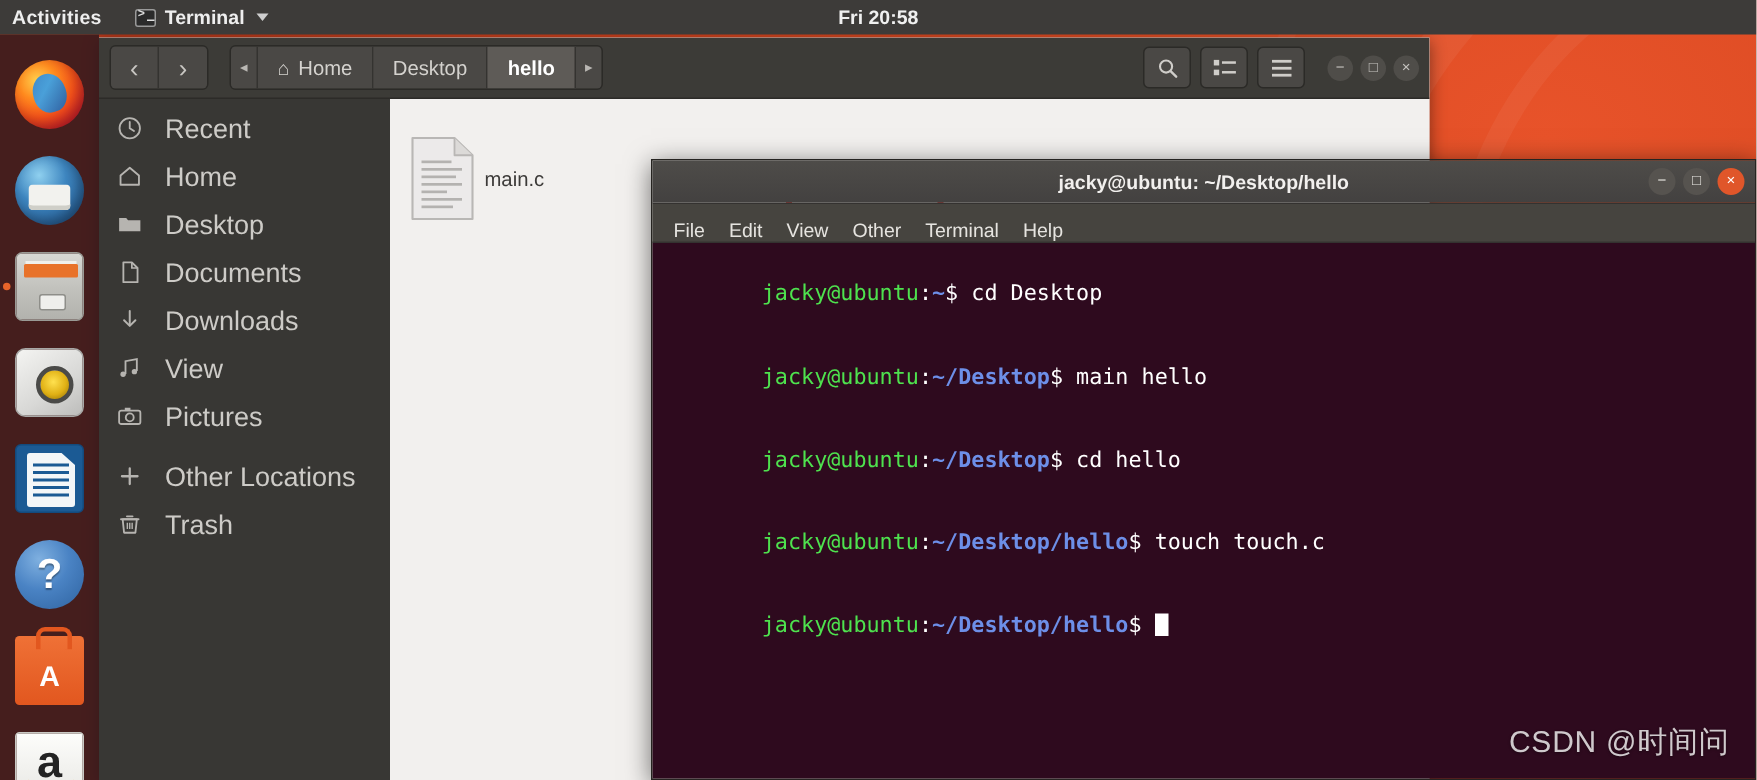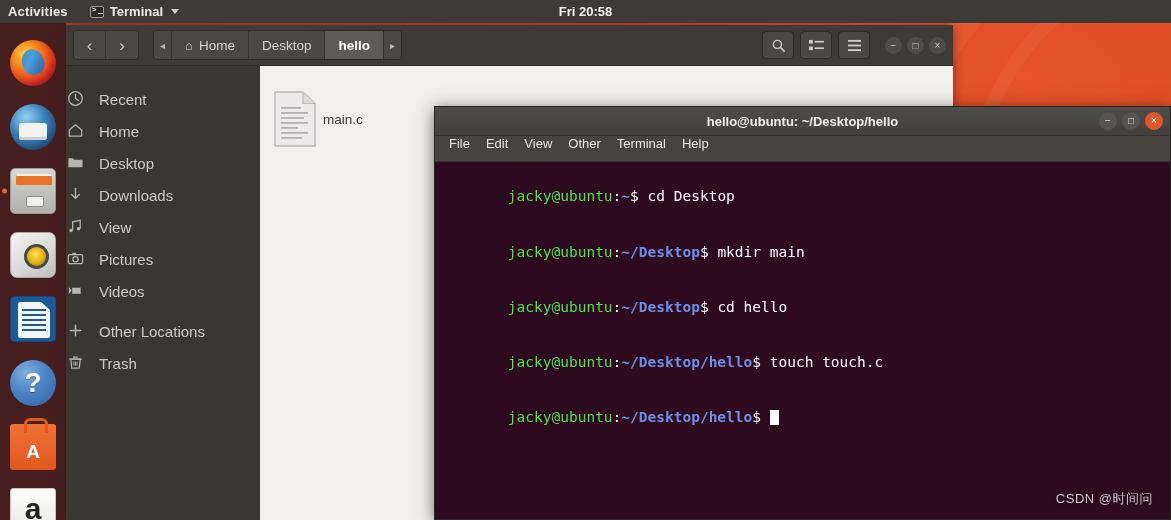--- a/index.html
+++ b/index.html
@@ -231,23 +231,23 @@
     font-size: 10px; line-height: 17px; text-align: center;
     display: inline-block;
   }
   #fm-body { flex: 1; display: flex; min-height: 0; }
   #fm-sidebar {
     width: 194px; background: #383734;
     padding-top: 10px;
     flex: 0 0 194px;
   }
   .side-item {
-    height: 32px; display: flex; align-items: flex-end;
-    gap: 14px;
-    color: #cdcbc7; font-size: 15px;
+    height: 32px; display: flex; align-items: flex-start;
+    padding-left: 11px; gap: 14px;
+    color: #cdcbc7; font-size: 18px;
   }
   .side-icon { width: 19px; height: 19px; display: flex; align-items: center; justify-content: center; color: #b6b4b0; }
   .side-icon svg { display: block; }
   #fm-content { flex: 1; background: #f2f0ee; position: relative; padding: 14px 0 0 12px; }
   .file-tile {
     width: 98px; display: flex; align-items: center; gap: 5px;
     padding-top: 10px;
   }
   .file-doc-icon { width: 46px; height: 58px; position: relative; }
   .file-name { font-size: 13.5px; color: #3d3b39; }
@@ -280,21 +280,21 @@
   #term-wctl span {
     width: 18px; height: 18px; border-radius: 50%;
     font-size: 10px; line-height: 18px; text-align: center; color: #e8e6e2;
     background: #56534f;
     display: inline-block;
   }
   #term-wctl span.close { background: #e0562a; color: #fff; }
   #term-menubar {
     height: 26px; flex: 0 0 26px;
     background: #46443f;
-    display: flex; align-items: flex-start; gap: 16px;
+    display: flex; align-items: flex-end; gap: 16px;
     padding-left: 14px;
     font-size: 13px; color: #e6e4e0;
     border-bottom: 1px solid #343230;
   }
   #term-screen {
     flex: 1; background: #2e0a1e;
     padding: 7px 0 0 1px;
     font-family: "DejaVu Sans Mono", "Liberation Mono", monospace;
     font-size: 14.5px;
     line-height: 18.4px;
@@ -307,21 +307,21 @@
   .t-dollar { color: #ffffff; }
   .t-cmd { color: #ffffff; text-align: right; }
   .cursor-block {
     display: inline-block; width: 9px; height: 15px;
     background: #ffffff; vertical-align: -3px;
   }
 
   
   #watermark {
     position: absolute; right: 18px; bottom: 12px;
-    color: #cfc9cc; font-size: 13px; z-index: 70;
+    color: #cfc9cc; font-size: 20px; z-index: 70;
     letter-spacing: 0.5px;
     text-shadow: 0 1px 2px rgba(0,0,0,0.4);
   }
 </style>
 </head>
 <body>
 
 <div id="screen">
 
   <div id="wallpaper">
@@ -449,20 +449,29 @@
 
         <div class="side-item">
           <span class="side-icon">
             <svg width="17" height="17" viewBox="0 0 18 18">
                 <path d="M1.5 4.5h5l1.3 1.6h8.7V14H1.5z" fill="#b6b4b0"></path>
               </svg>
           </span>
           <span>Desktop</span>
         </div>
 
+        <div class="side-item">
+          <span class="side-icon">
+            <svg width="17" height="17" viewBox="0 0 18 18">
+                <path d="M4.5 2h6l4 4v10h-10z" fill="none" stroke="#b6b4b0" stroke-width="1.3" stroke-linejoin="round"></path>
+                <path d="M10.5 2v4h4" fill="none" stroke="#b6b4b0" stroke-width="1.2"></path>
+              </svg>
+          </span>
+          <span>Documents</span>
+        </div>
 
         <div class="side-item">
           <span class="side-icon">
             <svg width="17" height="17" viewBox="0 0 18 18">
                 <path d="M9 2.5v10" stroke="#b6b4b0" stroke-width="1.4" fill="none" stroke-linecap="round"></path>
                 <path d="M5 9l4 4 4-4" fill="none" stroke="#b6b4b0" stroke-width="1.4" stroke-linecap="round" stroke-linejoin="round"></path>
               </svg>
           </span>
           <span>Downloads</span>
         </div>
@@ -482,29 +491,20 @@
           <span class="side-icon">
             <svg width="17" height="17" viewBox="0 0 18 18">
                 <rect x="1.5" y="5" width="15" height="9.5" rx="1.5" fill="none" stroke="#b6b4b0" stroke-width="1.3"></rect>
                 <circle cx="9" cy="9.8" r="2.8" fill="none" stroke="#b6b4b0" stroke-width="1.3"></circle>
                 <rect x="5.5" y="3" width="4" height="2" fill="#b6b4b0"></rect>
               </svg>
           </span>
           <span>Pictures</span>
         </div>
 
-        <div class="side-item">
-          <span class="side-icon">
-            <svg width="17" height="17" viewBox="0 0 18 18">
-                <rect x="5.5" y="6" width="9" height="6.5" fill="#b6b4b0"></rect>
-                <path d="M2 5.5l3 3.5-3 3.5z" fill="#b6b4b0"></path>
-              </svg>
-          </span>
-          <span>Videos</span>
-        </div>
 
         <div class="side-item" style="margin-top:8px">
           <span class="side-icon">
             <svg width="17" height="17" viewBox="0 0 18 18">
                 <path d="M9 3.5v11M3.5 9h11" stroke="#b6b4b0" stroke-width="1.6" stroke-linecap="round"></path>
               </svg>
           </span>
           <span>Other Locations</span>
         </div>
 
@@ -550,21 +550,21 @@
             </marker>
           </defs>
           <line x1="117" y1="272" x2="68" y2="113" stroke="#f93a34" stroke-width="7" marker-end="url(#arrowhead)"></line>
         </svg>
       </div>
     </div>
   </div>
 
   <div id="terminal">
     <div id="term-titlebar">
-      <div id="term-title">hello@ubuntu: ~/Desktop/hello</div>
+      <div id="term-title">jacky@ubuntu: ~/Desktop/hello</div>
       <div id="term-wctl">
         <span>−</span>
         <span>□</span>
         <span class="close">×</span>
       </div>
     </div>
 
     <div id="term-menubar">
       <span>File</span>
       <span>Edit</span>
@@ -572,21 +572,21 @@
       <span>Other</span>
       <span>Terminal</span>
       <span>Help</span>
     </div>
 
     <div id="term-screen">
       <div class="tline">
         <span class="t-user">jacky@ubuntu</span><span class="t-colon">:</span><span class="t-path">~</span><span class="t-dollar">$</span><span class="t-cmd"> cd Desktop</span>
       </div>
       <div class="tline">
-        <span class="t-user">jacky@ubuntu</span><span class="t-colon">:</span><span class="t-path">~/Desktop</span><span class="t-dollar">$</span><span class="t-cmd"> mkdir main</span>
+        <span class="t-user">jacky@ubuntu</span><span class="t-colon">:</span><span class="t-path">~/Desktop</span><span class="t-dollar">$</span><span class="t-cmd"> main hello</span>
       </div>
       <div class="tline">
         <span class="t-user">jacky@ubuntu</span><span class="t-colon">:</span><span class="t-path">~/Desktop</span><span class="t-dollar">$</span><span class="t-cmd"> cd hello</span>
       </div>
       <div class="tline">
         <span class="t-user">jacky@ubuntu</span><span class="t-colon">:</span><span class="t-path">~/Desktop/hello</span><span class="t-dollar">$</span><span class="t-cmd"> touch touch.c</span>
       </div>
       <div class="tline">
         <span class="t-user">jacky@ubuntu</span><span class="t-colon">:</span><span class="t-path">~/Desktop/hello</span><span class="t-dollar">$</span><span class="t-cmd"> </span><span class="cursor-block"></span>
       </div>

